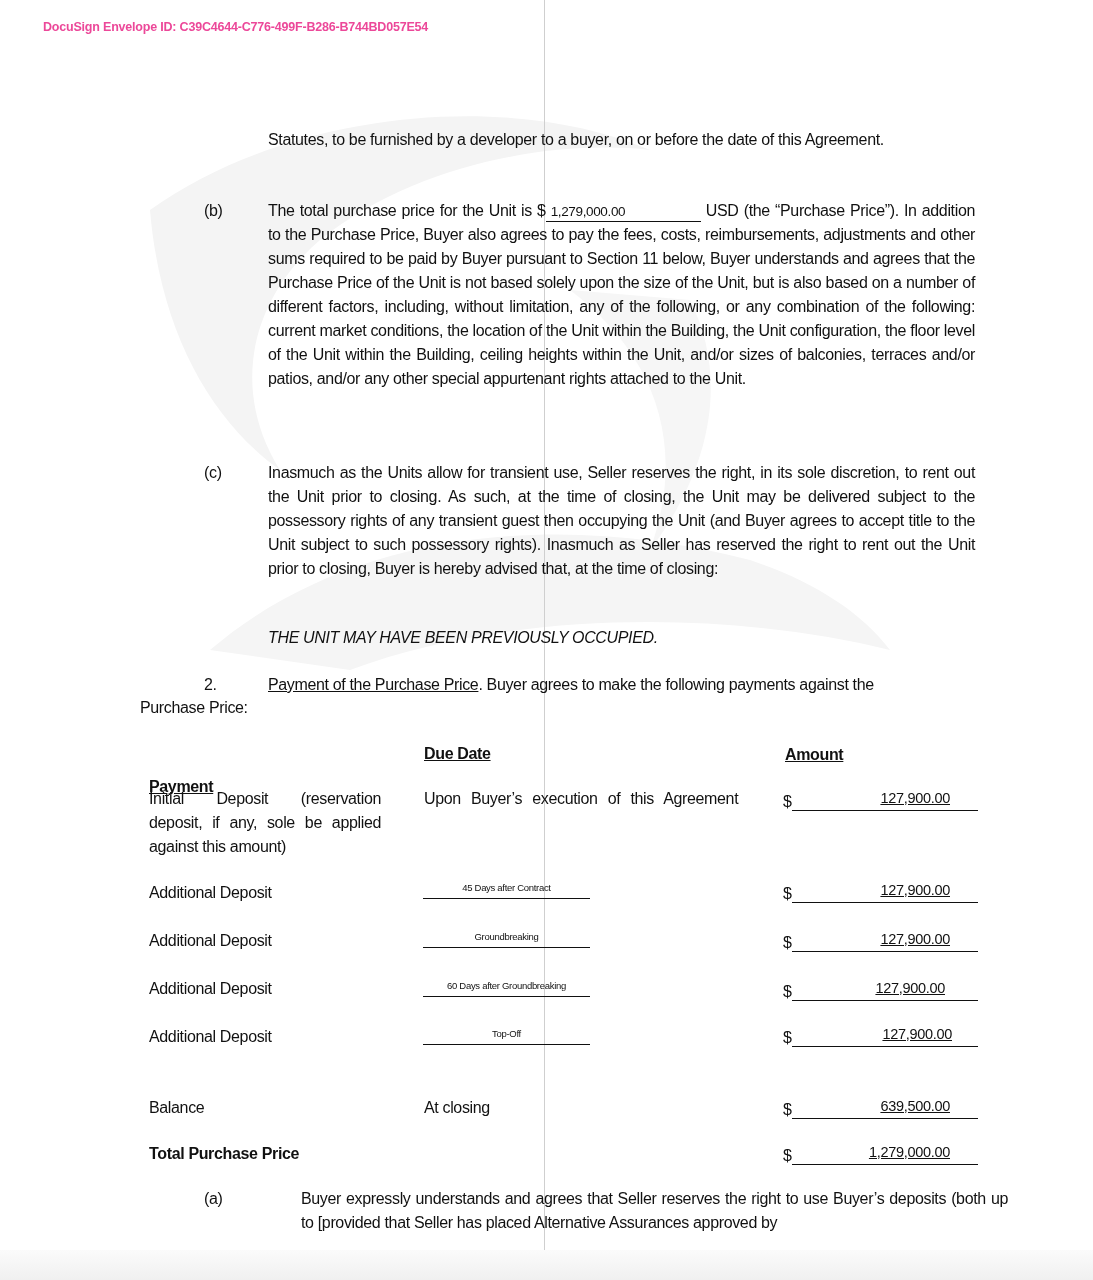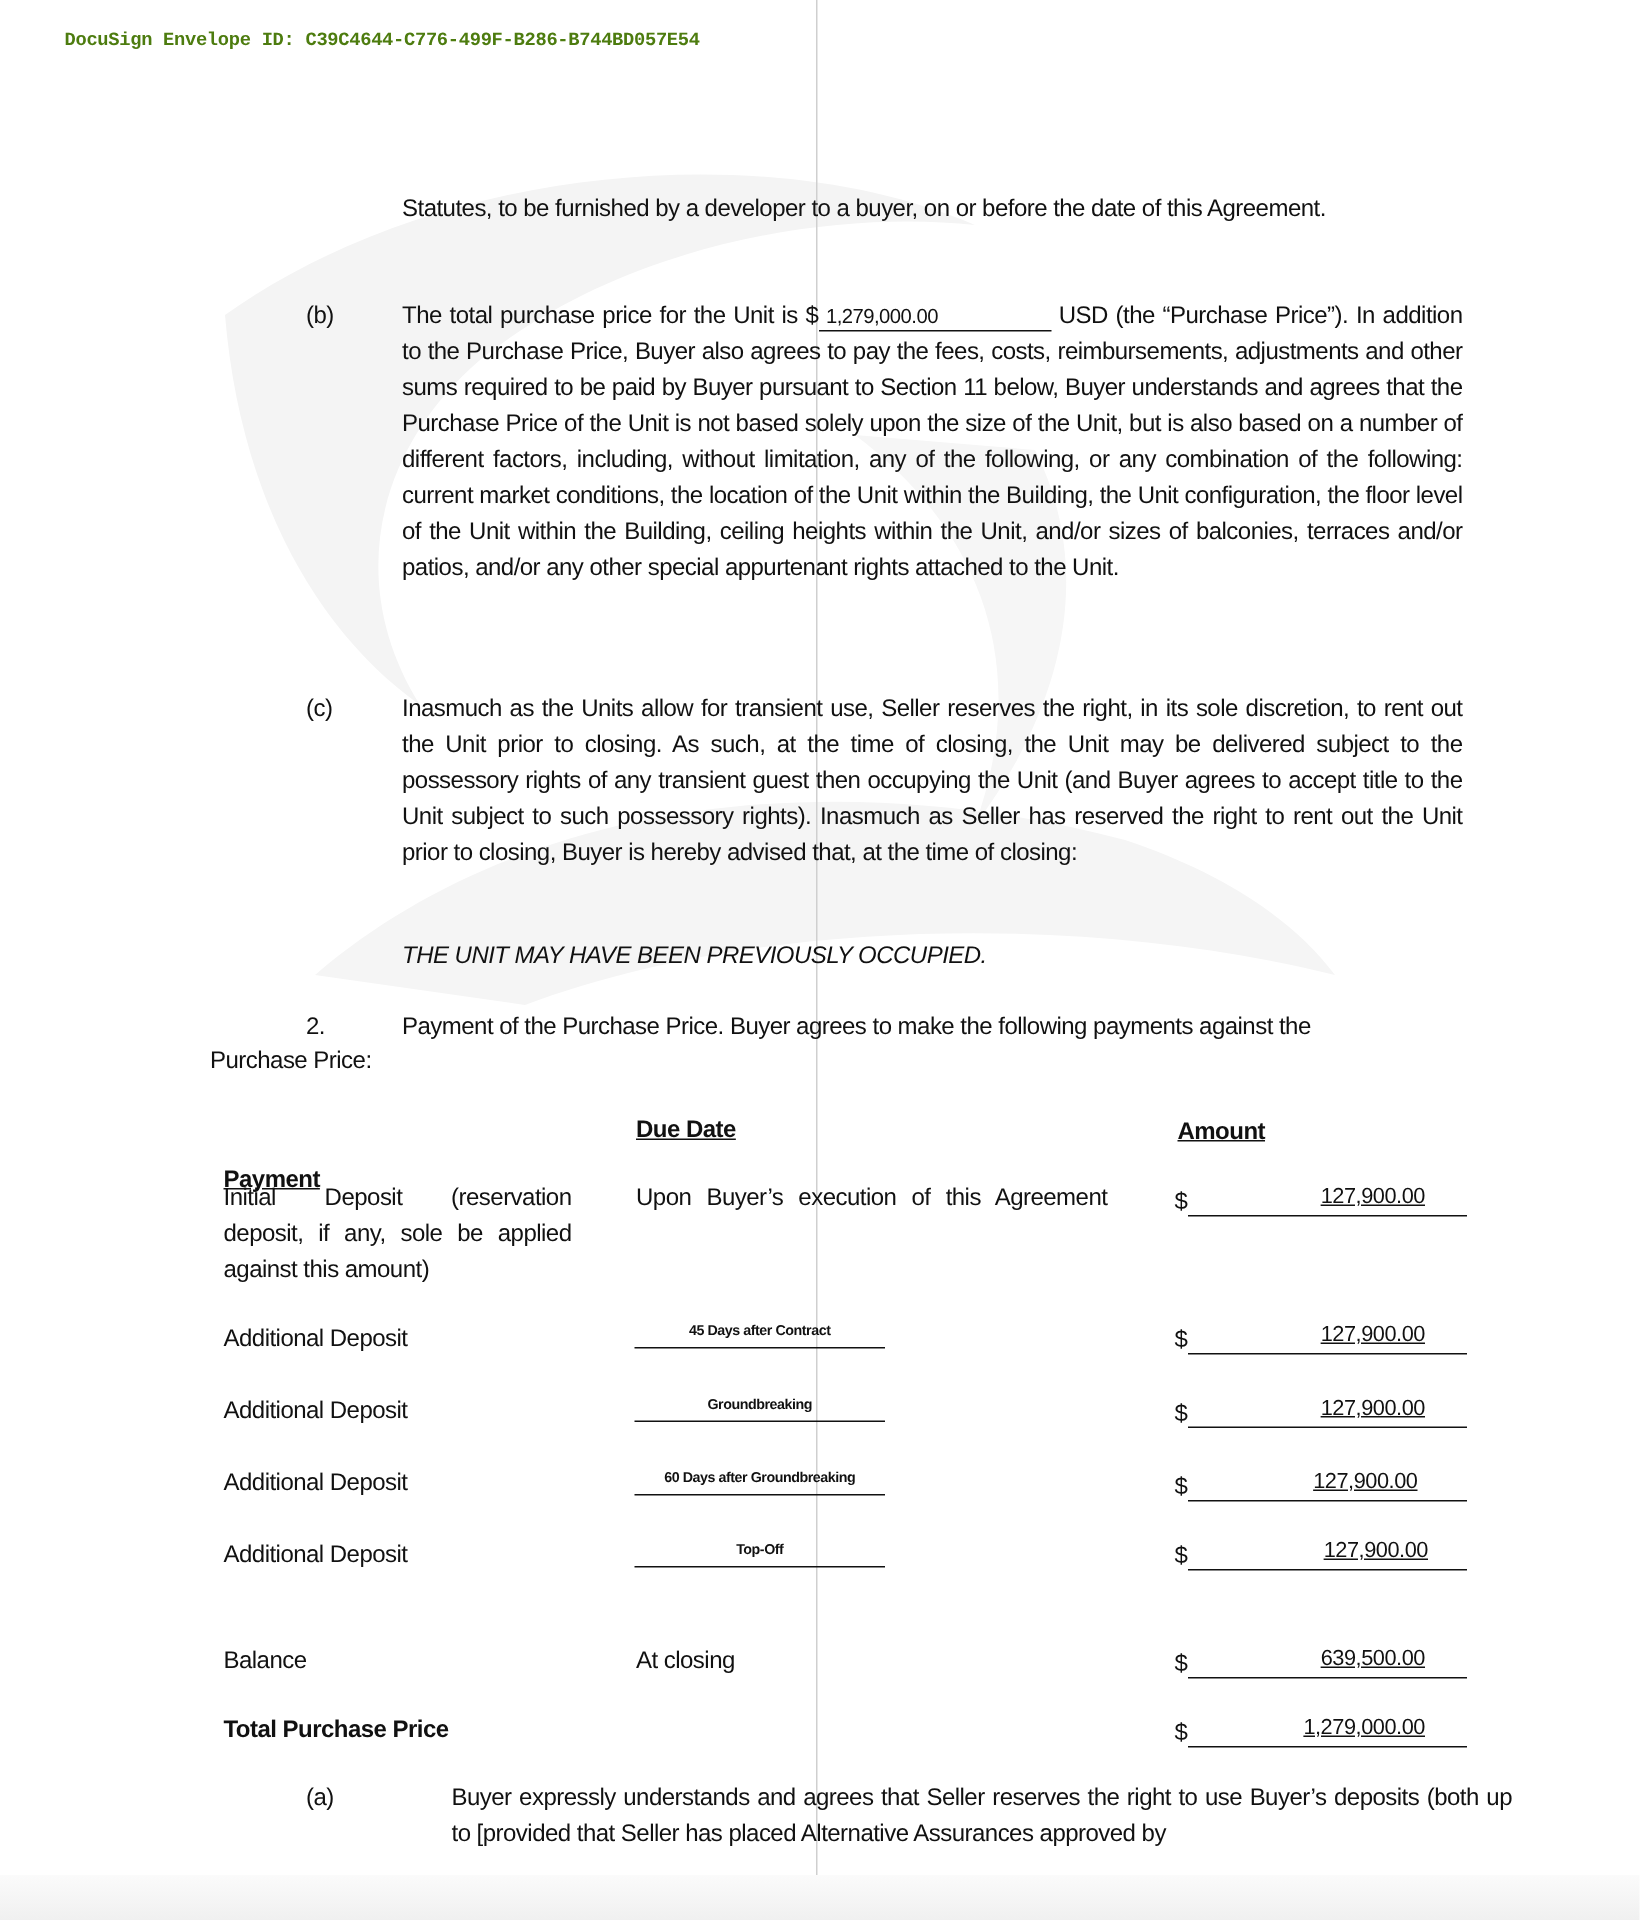--- a/index.html
+++ b/index.html
@@ -3,47 +3,47 @@
 <meta charset="utf-8">
 <style>
   html, body { margin: 0; padding: 0; }
   body {
     width: 1093px; height: 1280px; position: relative; overflow: hidden;
     background: #ffffff; color: #111;
     font-family: "Liberation Sans", sans-serif;
   }
   .envelope {
     position: absolute; left: 43px; top: 15px;
-    font-family: Liberation Mono, monospace; font-size: 12.5px; font-weight: bold;
-    color: #4d7c0f; letter-spacing: -0.2px;
+    font-family: Liberation Sans, sans-serif; font-size: 12.5px; font-weight: bold;
+    color: #ec4899; letter-spacing: -0.2px;
   }
   .watermark {
     position: absolute; left: 90px; top: 90px; width: 820px; height: 600px;
     pointer-events: none;
   }
   .centerline {
     position: absolute; left: 544px; top: 0; width: 1px; height: 1280px;
     background: #cfcfcf;
   }
   .doc {
     font-family: "Liberation Sans", sans-serif; font-size: 16px; line-height: 24px;
     color: #111; letter-spacing: -0.35px;
   }
   .para { position: absolute; left: 268px; width: 707px; text-align: justify; }
   .label { position: absolute; left: 204px; }
-  .u { }
+  .u { text-decoration: underline; }
   .fill {
     display: inline-block; border-bottom: 1.5px solid #111; width: 155px;
     line-height: 18px; font-size: 13.5px; padding-left: 5px; box-sizing: border-box;
   }
   .hdr { position: absolute; font-weight: bold; text-decoration: underline; }
   .cell { position: absolute; }
   .due-line {
     position: absolute; left: 423px; width: 167px; border-bottom: 1.5px solid #111;
-    text-align: center; font-size: 9.5px; font-weight: bold; line-height: 14px;
+    text-align: center; font-size: 9.5px; font-weight: normal; line-height: 14px;
     padding-bottom: 3px; letter-spacing: -0.3px;
   }
   .amt { position: absolute; left: 783px; width: 195px; height: 24px; }
   .amt .dollar { position: absolute; left: 0; top: 0; font-size: 16px; }
   .amt .line {
     position: absolute; left: 9px; right: 0; top: 20px; border-bottom: 1.5px solid #111;
   }
   .amt .val {
     position: absolute; right: 28px; top: -4px; font-size: 14.5px; letter-spacing: -0.3px; text-decoration: underline;
   }

